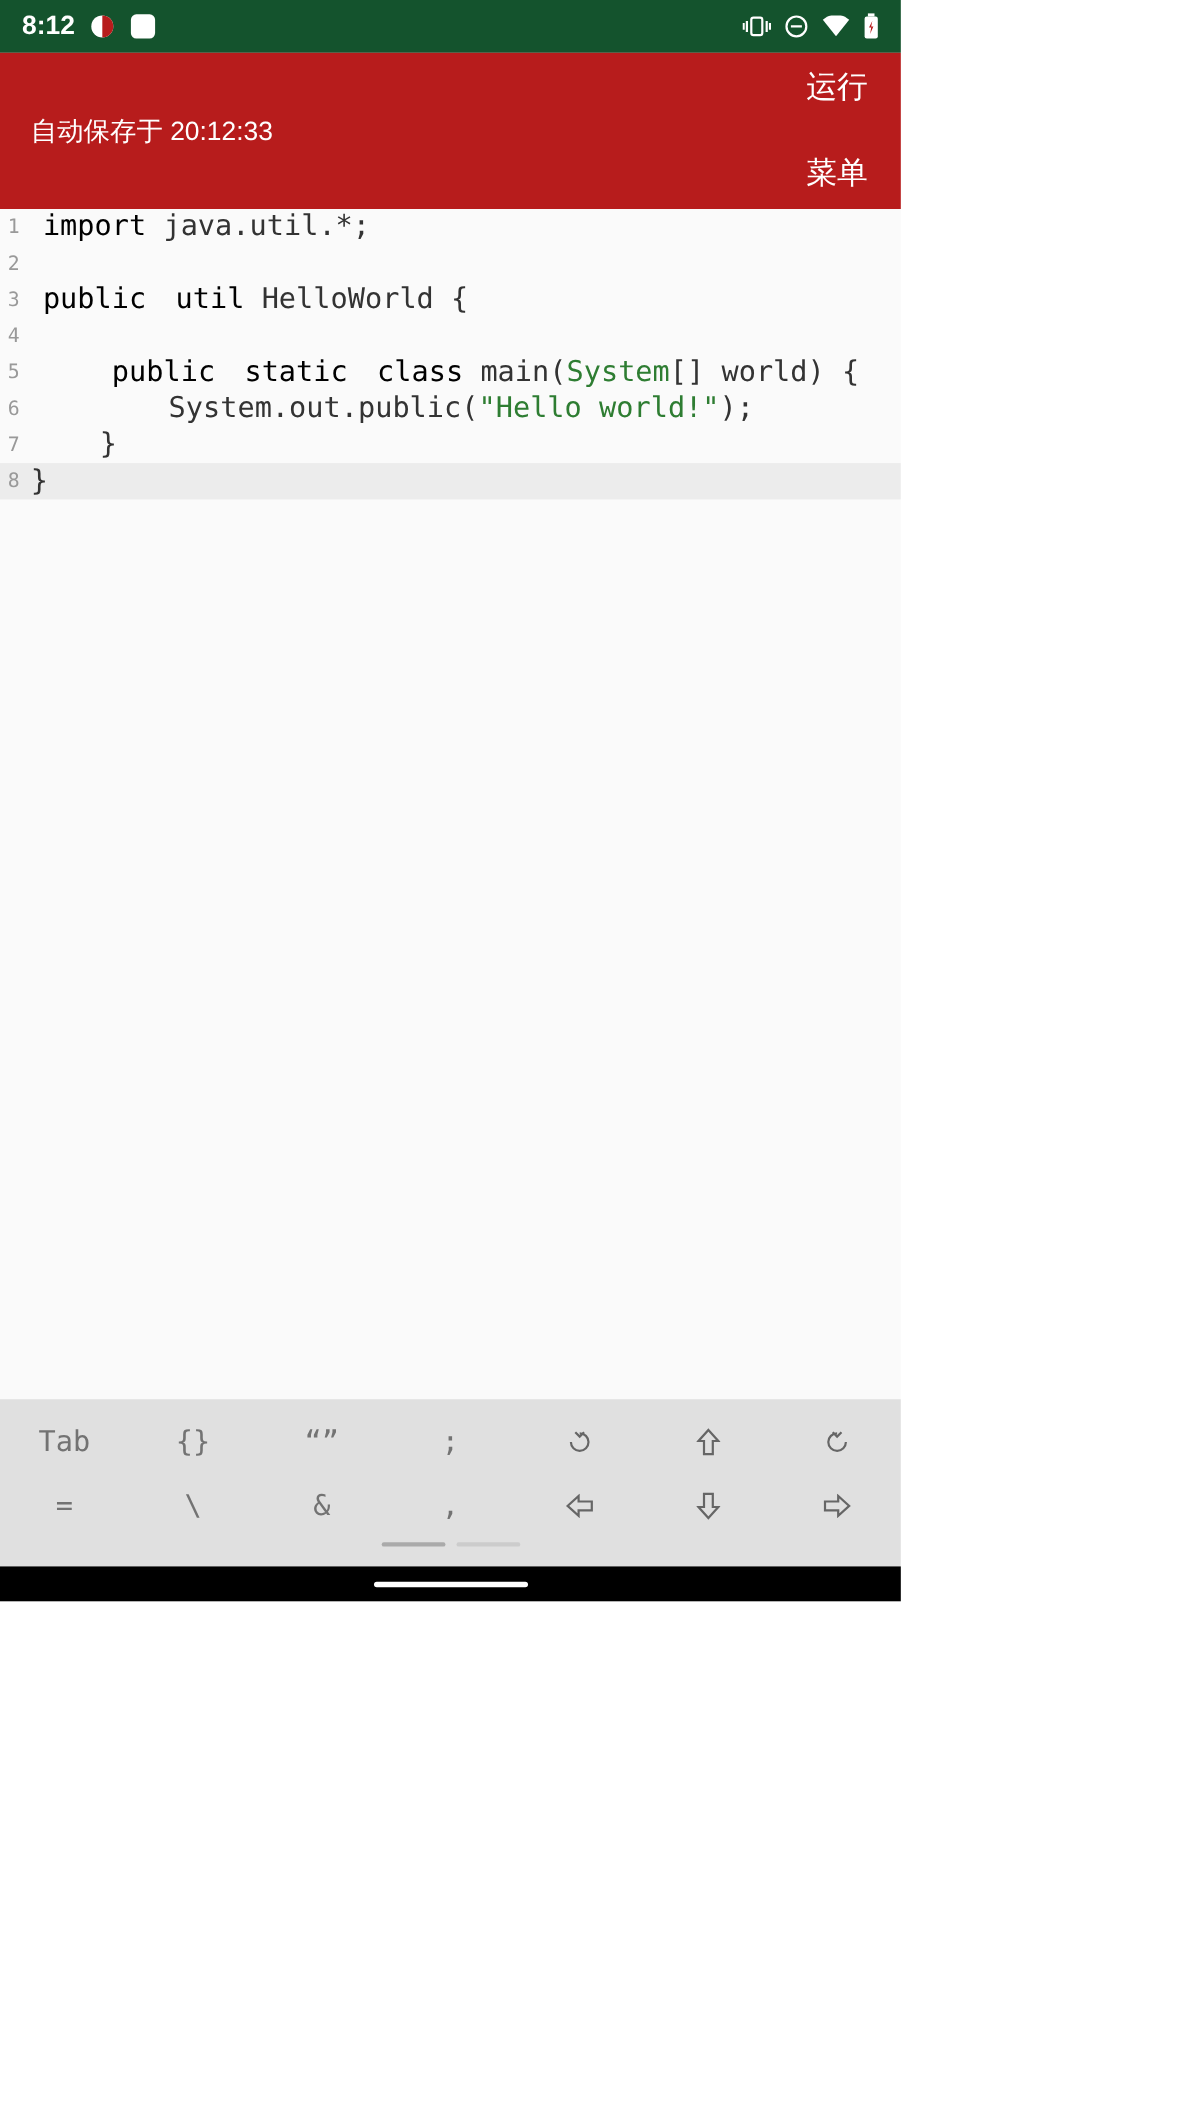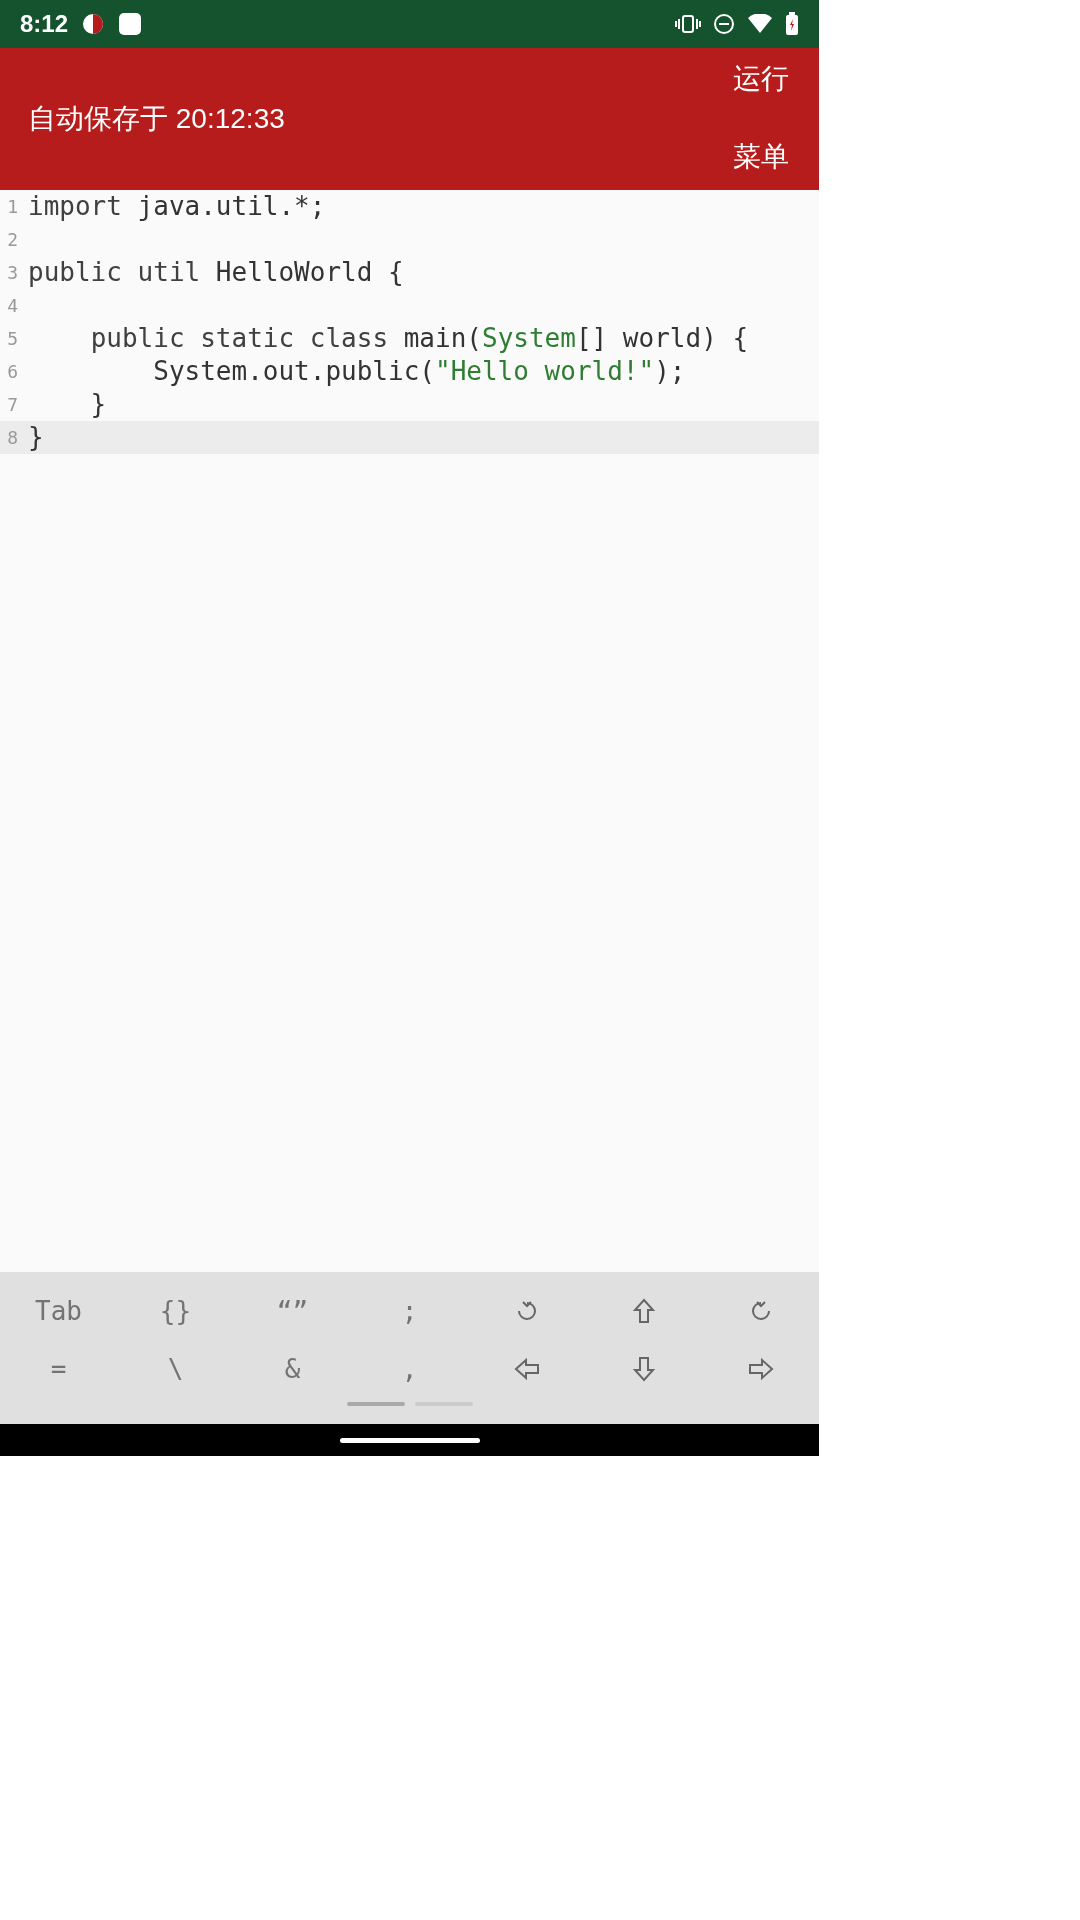--- a/index.html
+++ b/index.html
@@ -28,21 +28,21 @@
     .app-bar {
       background: #b71c1c;
       color: #fff;
       padding: 12px 20px 14px 28px;
       display: flex;
       align-items: center;
       justify-content: space-between;
     }
     .app-title-block { display: flex; flex-direction: column; }
     .app-title { font-size: 40px; font-weight: 600; line-height: 1.2; }
-    .app-subtitle { font-size: 28px; font-weight: 400; margin-top: 2px; }
+    .app-subtitle { font-size: 24px; font-weight: 400; margin-top: 2px; }
     .app-actions { display: flex; gap: 40px; font-size: 28px; font-weight: 400; padding-right: 10px; flex-direction: column; }
     .editor {
       flex: 1;
       background: #fafafa;
       font-family: 'Menlo', 'Consolas', monospace;
       font-size: 26px;
       line-height: 33px;
       overflow: auto;
     }
     .code-line {
@@ -53,21 +53,21 @@
     .gutter {
       width: 22px;
       text-align: right;
       color: #999;
       font-size: 18px;
       padding-right: 4px;
       flex-shrink: 0;
       user-select: none;
     }
     .code-content { padding-left: 6px; color: #333; }
-    .kw { color: #404040; }
+    .kw { color: #000000; margin-left: 11px; }
     .type { color: #2e7d32; }
     .str { color: #2e7d32; }
     .toolbar {
       background: #e0e0e0;
       padding: 10px 0 18px 0;
     }
     .toolbar-row {
       display: grid;
       grid-template-columns: repeat(7, 1fr);
       height: 58px;

